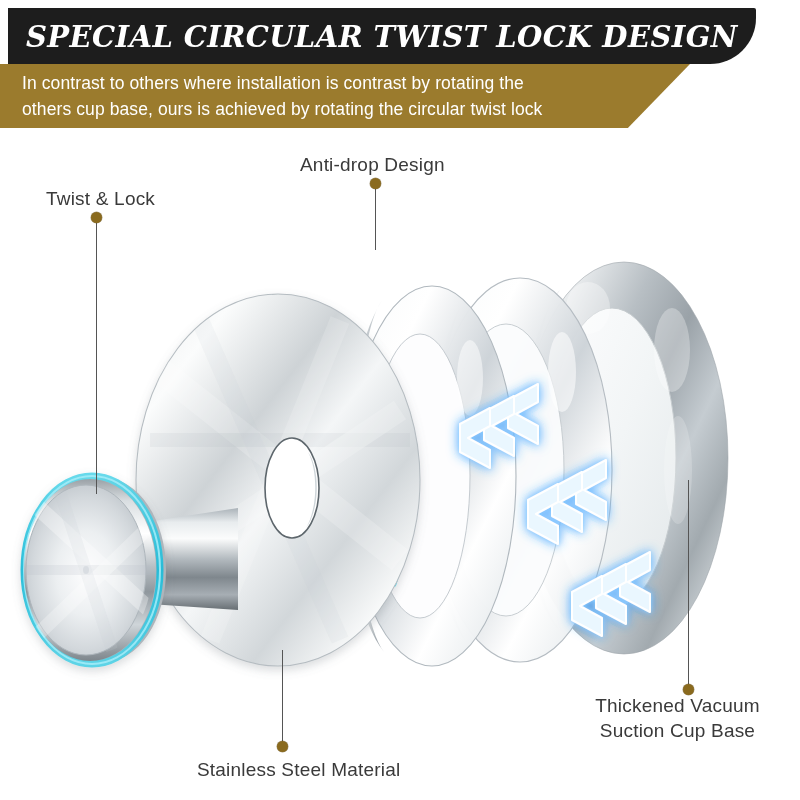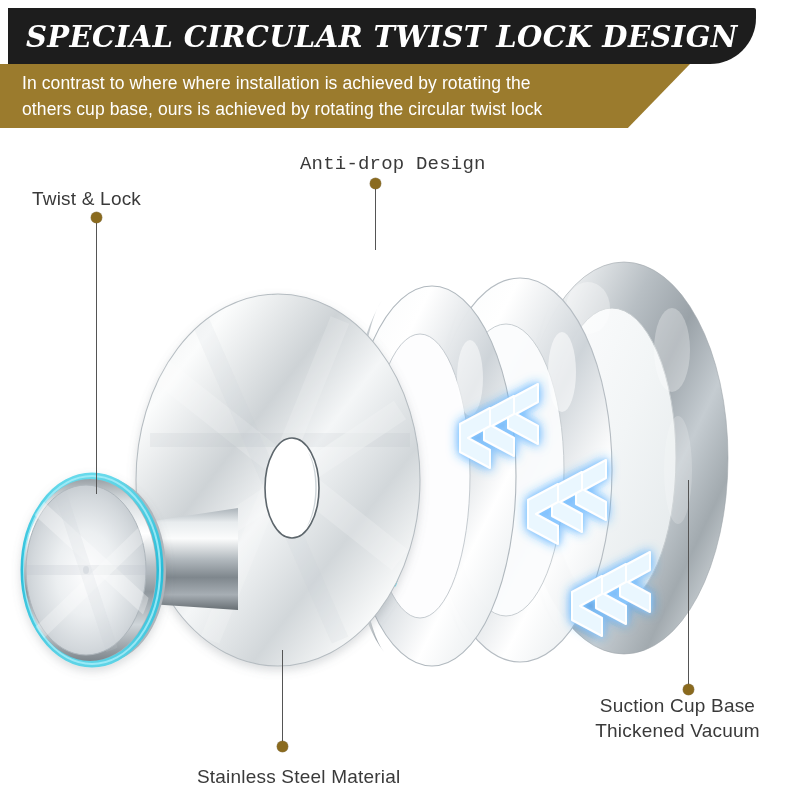--- a/index.html
+++ b/index.html
@@ -77,21 +77,21 @@
 <body>
 
 <div id="stage">
 
   <div class="hdr-black">
     <div class="hdr-black-text" style="transform: translateY(-50%) scaleX(0.9674);">SPECIAL CIRCULAR TWIST LOCK DESIGN</div>
   </div>
 
   <div class="hdr-gold">
     <div class="hdr-gold-text">
-      <span>In contrast to where where installation is achieved by rotating the</span>
+      <span>In contrast to others where installation is contrast by rotating the</span>
       <span>others cup base, ours is achieved by rotating the circular twist lock</span>
     </div>
   </div>
 
   <svg id="art" viewBox="0 0 800 660">
     <defs>
 
       <linearGradient id="discFace" x1="0" y1="0" x2="1" y2="1">
         <stop offset="0%" stop-color="#e9ebec"></stop>
         <stop offset="18%" stop-color="#fbfcfc"></stop>
@@ -349,32 +349,32 @@
       <g clip-path="url(#knobClip)" opacity=".55">
         <path d="M 30 360 L 150 470" stroke="#ffffff" stroke-width="16" fill="none" opacity=".6"></path>
         <path d="M 26 430 L 150 430" stroke="#b9c0c6" stroke-width="10" fill="none" opacity=".35"></path>
         <path d="M 32 500 L 146 390" stroke="#ffffff" stroke-width="14" fill="none" opacity=".5"></path>
         <path d="M 60 352 L 112 510" stroke="#c8ced3" stroke-width="12" fill="none" opacity=".3"></path>
       </g>
       <ellipse cx="86" cy="430" rx="3" ry="4" fill="#d4dade" opacity=".8"></ellipse>
     </g>
   </svg>
 
-  <div class="callout-label" style="left:32px;top:186px;">Twist &amp; Lock</div>
+  <div class="callout-label" style="left:46px;top:186px;">Twist &amp; Lock</div>
   <div class="leader-dot" style="left:91px;top:212px;"></div>
   <div class="leader-line" style="left:96px;top:222px;height:272px;"></div>
 
-  <div class="callout-label" style="left:300px;top:152px;font-family:Liberation Mono, monospace;">Anti-drop Design</div>
+  <div class="callout-label" style="left:300px;top:152px;">Anti-drop Design</div>
   <div class="leader-dot" style="left:370px;top:178px;"></div>
   <div class="leader-line" style="left:375px;top:188px;height:62px;"></div>
 
   <div class="leader-line" style="left:282px;top:650px;height:94px;"></div>
   <div class="leader-dot" style="left:277px;top:741px;"></div>
-  <div class="callout-label" style="left:197px;top:757px;margin-top:7px;">Stainless Steel Material</div>
+  <div class="callout-label" style="left:197px;top:757px;">Stainless Steel Material</div>
 
   <div class="leader-line" style="left:688px;top:480px;height:206px;"></div>
   <div class="leader-dot" style="left:683px;top:684px;"></div>
   <div class="callout-label center" style="left:585px;top:693px;width:185px;">
+    <div>Thickened Vacuum</div>
     <div>Suction Cup Base</div>
-    <div>Thickened Vacuum</div>
   </div>
 
 </div>
 
 </body></html>

